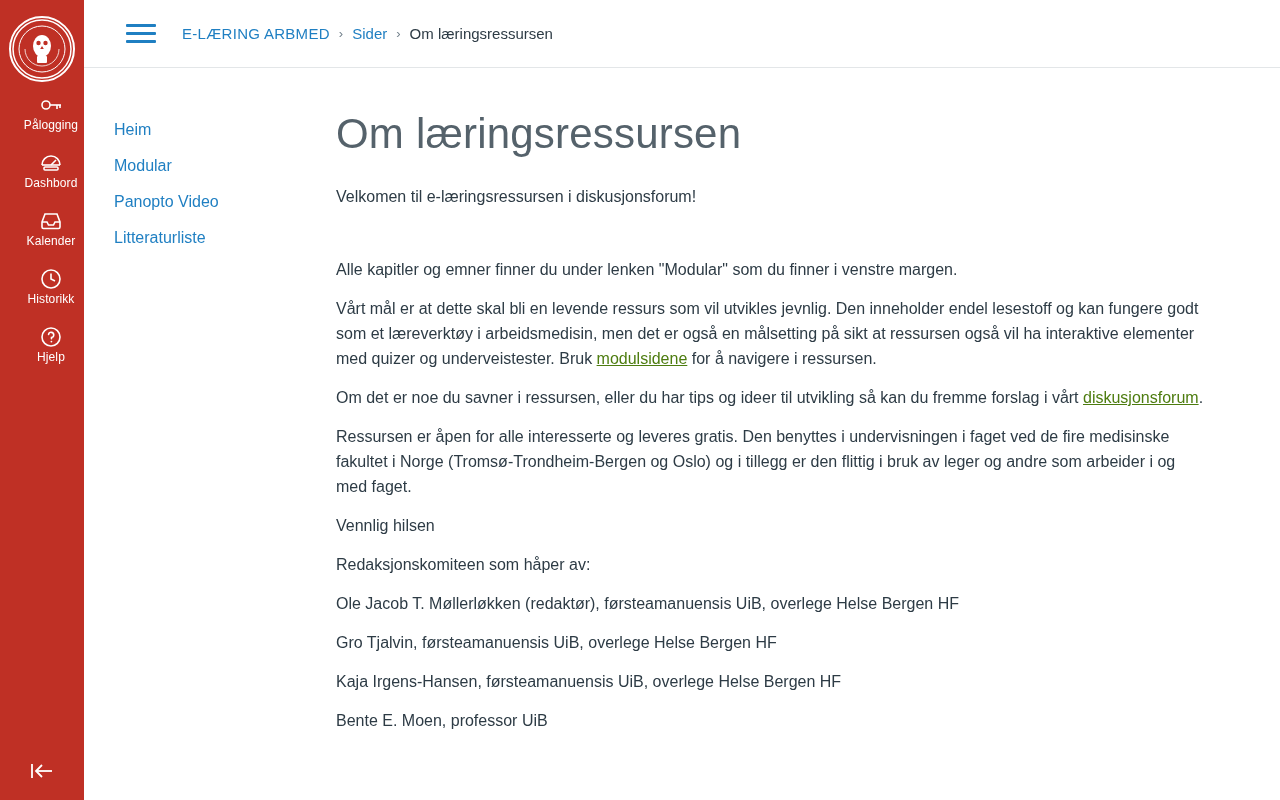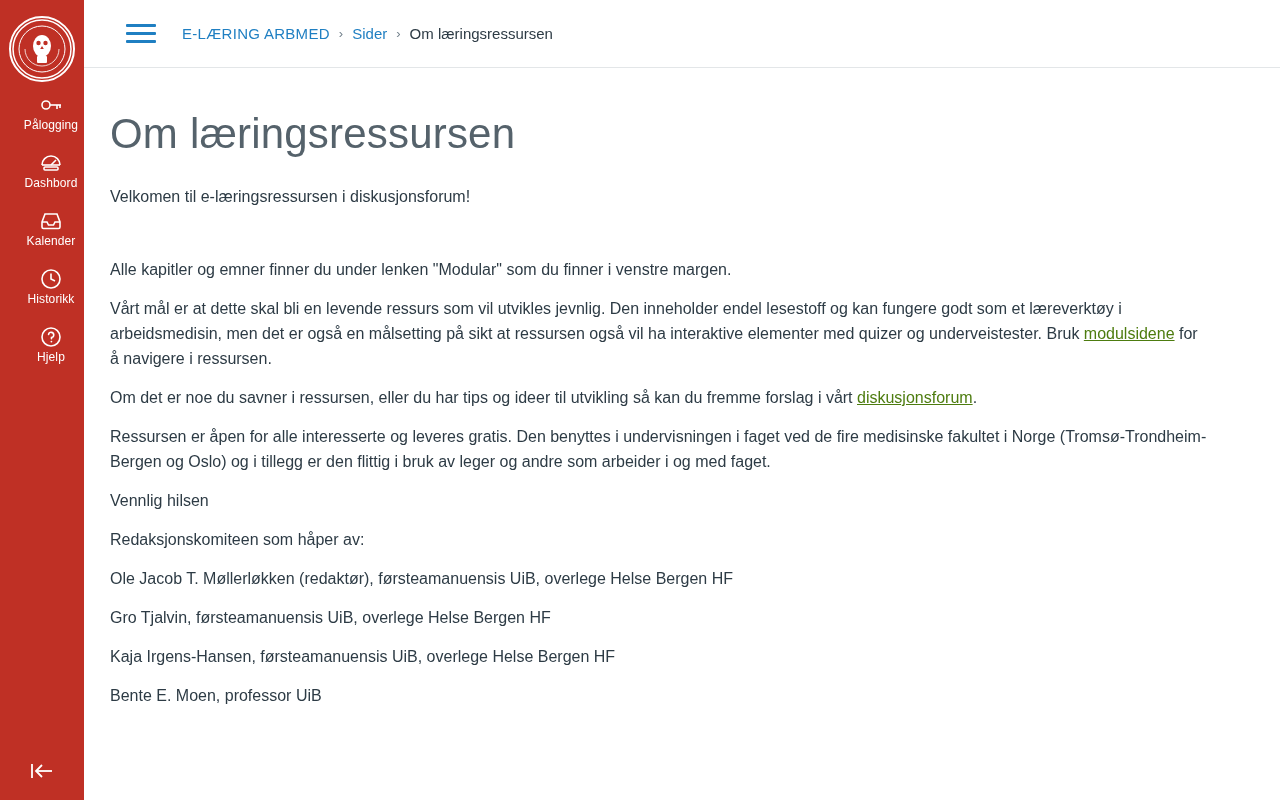--- a/index.html
+++ b/index.html
@@ -266,20 +266,26 @@
         <a class="crumb-course">E-LÆRING ARBMED</a>
         <span class="crumb-sep">›</span>
         <a>Sider</a>
         <span class="crumb-sep">›</span>
         <span class="crumb-current">Om læringsressursen</span>
       </nav>
     </header>
 
     <div class="body-row">
 
+      <aside class="coursenav">
+        <a>Heim</a>
+        <a>Modular</a>
+        <a>Panopto Video</a>
+        <a>Litteraturliste</a>
+      </aside>
 
       <main class="content">
         <h1 class="title">Om læringsressursen</h1>
 
         <p class="gap-after">Velkomen til e-læringsressursen i diskusjonsforum!</p>
 
         <p>Alle kapitler og emner finner du under lenken "Modular" som du finner i venstre margen.</p>
 
         <p><span>Vårt mål er at dette skal bli en levende ressurs som vil utvikles jevnlig. Den inneholder endel lesestoff og kan fungere godt som et læreverktøy i arbeidsmedisin, men det er også en målsetting på sikt at ressursen også vil ha interaktive elementer med quizer og underveistester. Bruk </span><a class="inline">modulsidene</a><span> for å navigere i ressursen.</span></p>
 

